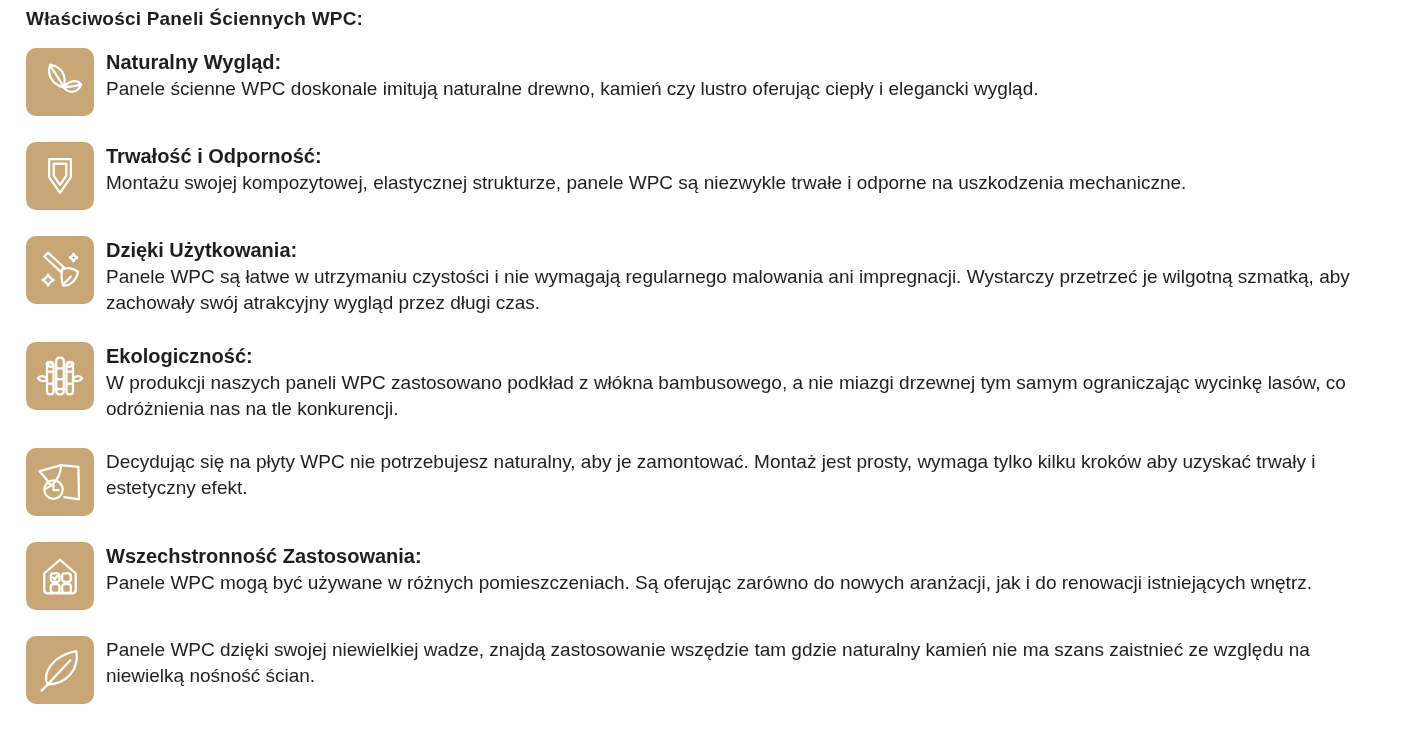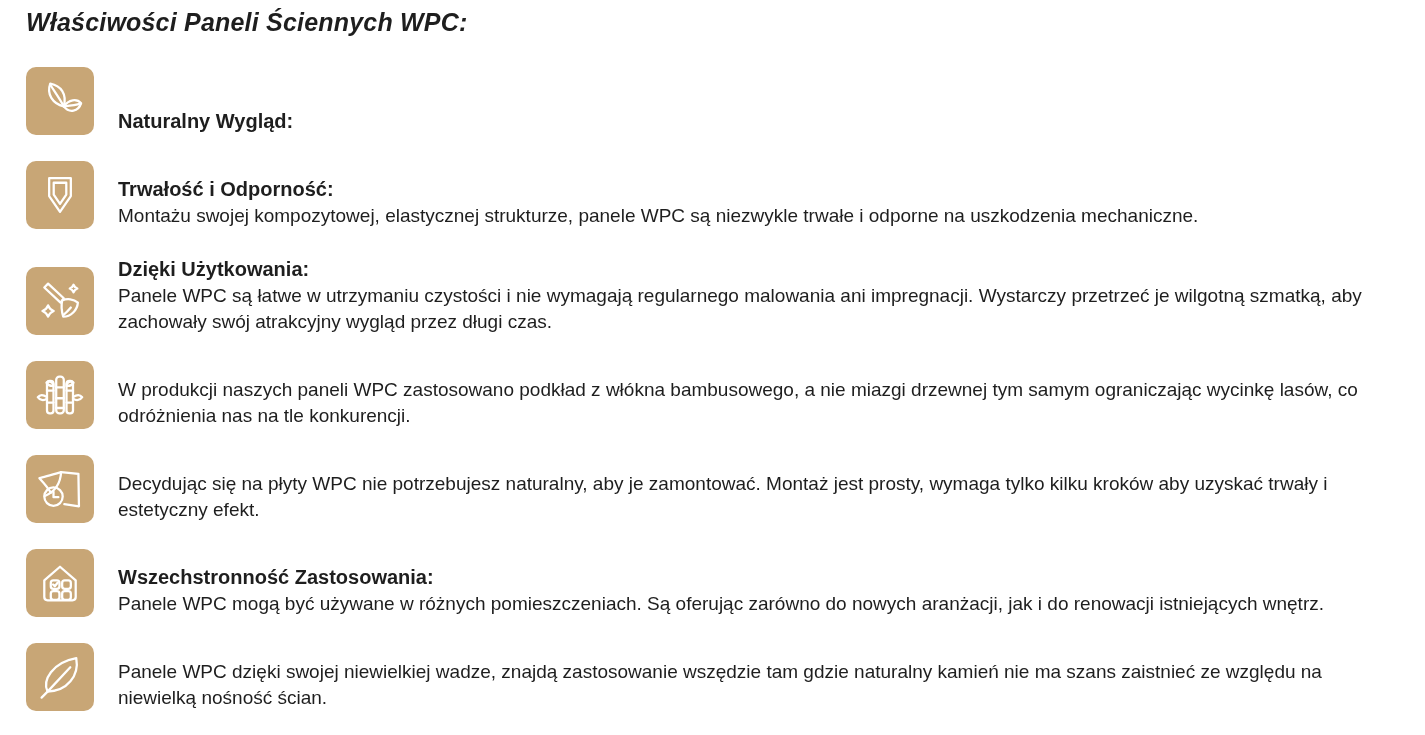--- a/index.html
+++ b/index.html
@@ -9,30 +9,29 @@
   *{margin:0;padding:0;box-sizing:border-box;}
   html,body{background:#ffffff;}
   body{
     width:1425px;
     min-height:735px;
     font-family:"Liberation Sans", sans-serif;
     color:var(--ink);
     padding:8px 28px 10px 26px;
   }
   .page-title{
-    font-size:25px;
+    font-size:19px;
     font-weight:700;
     letter-spacing:.2px;
-    margin-bottom:30px;
-    font-style:italic;
+    margin-bottom:18px;
   }
   .feature{
     display:flex;
-    align-items:flex-end;
-    gap:24px;
+    align-items:flex-start;
+    gap:12px;
     margin-bottom:26px;
   }
   .icon-box{
     width:68px;
     height:68px;
     flex:0 0 68px;
     border-radius:10px;
     background:var(--tan);
     display:flex;
     align-items:center;
@@ -70,20 +69,21 @@
   <div class="icon-box">
     <svg viewBox="0 0 48 48" aria-hidden="true">
       <path d="M15 8 C25 10 30.5 17.5 27.5 29 C17 26.5 11.5 17.5 15 8 Z"></path>
       <path d="M15 9 C19.5 16 24 22 27.5 29"></path>
       <path d="M27.5 29 C32 22.5 39.5 21.5 43.5 26 C41 34 32.5 35.5 27.5 29 Z"></path>
       <path d="M43 26.5 C38 28 32.5 28.5 27.5 29"></path>
     </svg>
   </div>
   <div class="feature-text">
     <div class="feature-heading">Naturalny Wygląd:</div>
+    <div class="feature-body">Panele ścienne WPC doskonale imitują naturalne drewno, kamień czy lustro oferując ciepły i elegancki wygląd.</div>
   </div>
 </section>
 
 <section class="feature">
   <div class="icon-box">
     <svg viewBox="0 0 48 48" aria-hidden="true">
       <path d="M14 8.5 H34 V25 L24 39.5 L14 25 Z"></path>
       <path d="M18.2 12.7 H29.8 V23.6 L24 32.2 L18.2 23.6 Z"></path>
     </svg>
   </div>
@@ -118,20 +118,21 @@
       <path d="M20.5 17 H27.5 M20.5 27 H27.5 M20.5 36 H27.5"></path>
       <path d="M12 20 H18 M12 31 H18"></path>
       <path d="M30 20 H36 M30 31 H36"></path>
       <path d="M12 26 C8.5 23.5 5.5 23.5 3.5 26 C5.5 29 9 29.3 12 27.5"></path>
       <path d="M36 26 C39.5 23.5 42.5 23.5 44.5 26 C42.5 29 39 29.3 36 27.5"></path>
       <path d="M18 14 C16 11.5 13.5 11 11.5 12.5 C13 15 15.5 15.8 18 15.5"></path>
       <path d="M30 14 C32 11.5 34.5 11 36.5 12.5 C35 15 32.5 15.8 30 15.5"></path>
     </svg>
   </div>
   <div class="feature-text">
+    <div class="feature-heading">Ekologiczność:</div>
     <div class="feature-body">W produkcji naszych paneli WPC zastosowano podkład z włókna bambusowego, a nie miazgi drzewnej tym samym ograniczając wycinkę lasów, co odróżnienia nas na tle konkurencji.</div>
   </div>
 </section>
 
 <section class="feature">
   <div class="icon-box">
     <svg viewBox="0 0 48 48" aria-hidden="true">
       <path d="M25 8.5 L41 10 L41.5 40 L28 38"></path>
       <path d="M25 8.5 C24.5 18 20 26 10 30.5"></path>
       <path d="M25 8.5 C13 12 7.5 13.5 5 14 C10.5 20 14 24.5 15.5 27.5"></path>

